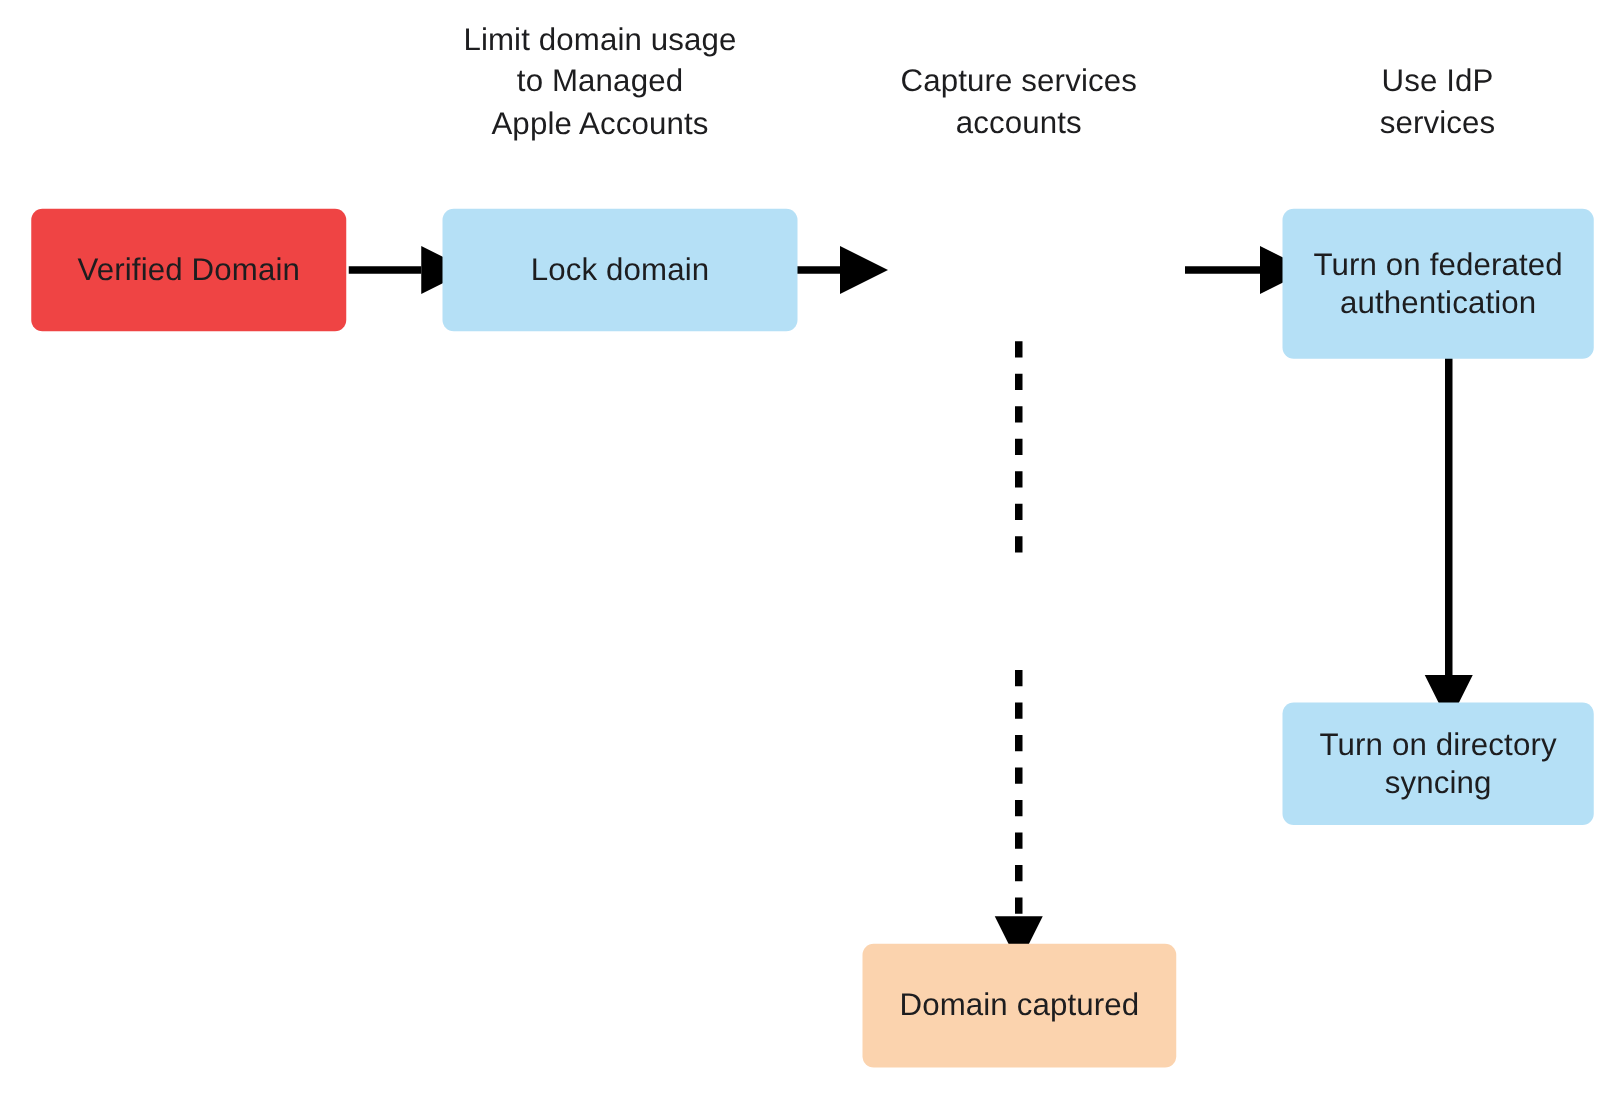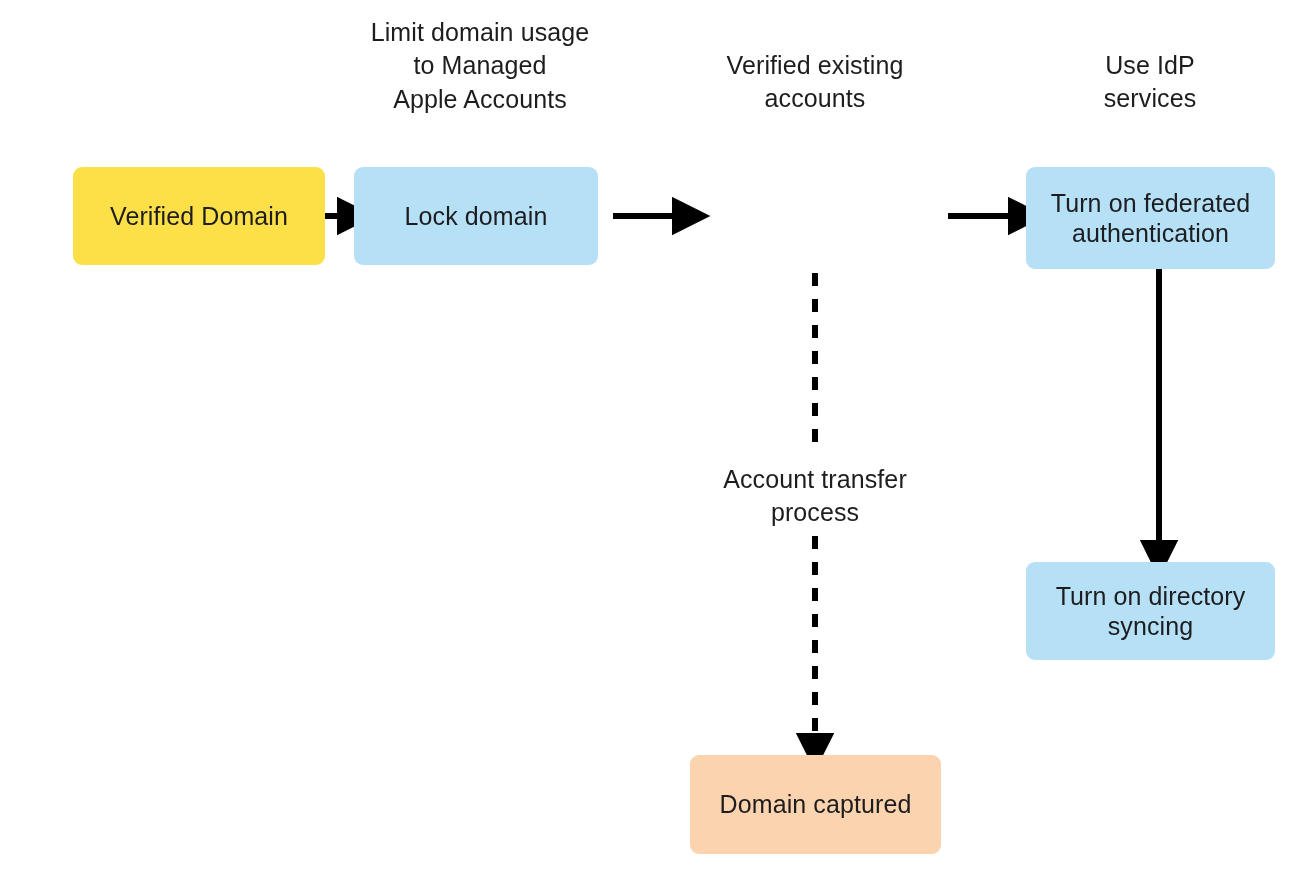--- a/index.html
+++ b/index.html
@@ -26,21 +26,21 @@
     display: flex;
     align-items: center;
     justify-content: center;
     text-align: center;
     color: #1d1d1f;
     font-size: 25px;
     line-height: 1.22;
     padding: 4px 10px;
     letter-spacing: 0.1px;
   }
-  .node-green { background: #fde047; margin-left: 48px; }
+  .node-green { background: #ef4444; }
   .node-blue  { background: #b5e0f6; }
   .node-orange{ background: #fbd3ae; }
 
   .caption {
     position: absolute;
     text-align: center;
     color: #1d1d1f;
     font-size: 25px;
     line-height: 1.33;
     letter-spacing: 0.1px;
@@ -101,36 +101,34 @@
     <g>
       <line x1="815" y1="273" x2="815" y2="455" stroke="#000000" stroke-width="6" stroke-dasharray="13 13" stroke-linecap="butt"></line>
       <line x1="815" y1="536" x2="815" y2="733" stroke="#000000" stroke-width="6" stroke-dasharray="13 13" stroke-linecap="butt" marker-end="url(#arrowhead-dashed)"></line>
     </g>
   </svg>
 
   <div class="caption" style="left:330px; top:16px; width:300px;">Limit domain usage
 to Managed
 Apple Accounts</div>
 
-  <div class="caption" style="left:665px; top:49px; width:300px;">Verified existing
+  <div class="caption" style="left:665px; top:49px; width:300px;">Capture services
 accounts</div>
 
   <div class="caption" style="left:1000px; top:49px; width:300px;">Use IdP
 services</div>
 
   <div class="node node-green" style="left:25px; top:167px; width:252px; height:98px;">Verified Domain</div>
 
-  <div class="node node-blue" style="left:354px; top:167px; width:244px; height:98px;">Lock domain</div>
+  <div class="node node-blue" style="left:354px; top:167px; width:284px; height:98px;">Lock domain</div>
 
 
-  <div class="node node-blue" style="left:1026px; top:167px; width:249px; height:102px;">Turn on federated
+  <div class="node node-blue" style="left:1026px; top:167px; width:249px; height:120px;">Turn on federated
 authentication</div>
 
   <div class="node node-blue" style="left:1026px; top:562px; width:249px; height:98px;">Turn on directory
 syncing</div>
 
   <div class="node node-orange" style="left:690px; top:755px; width:251px; height:99px;">Domain captured</div>
 
-  <div class="edge-label" style="left:665px; top:463px; width:300px;">Account transfer
-process</div>
 
 
 </div>
 
 </body></html>

